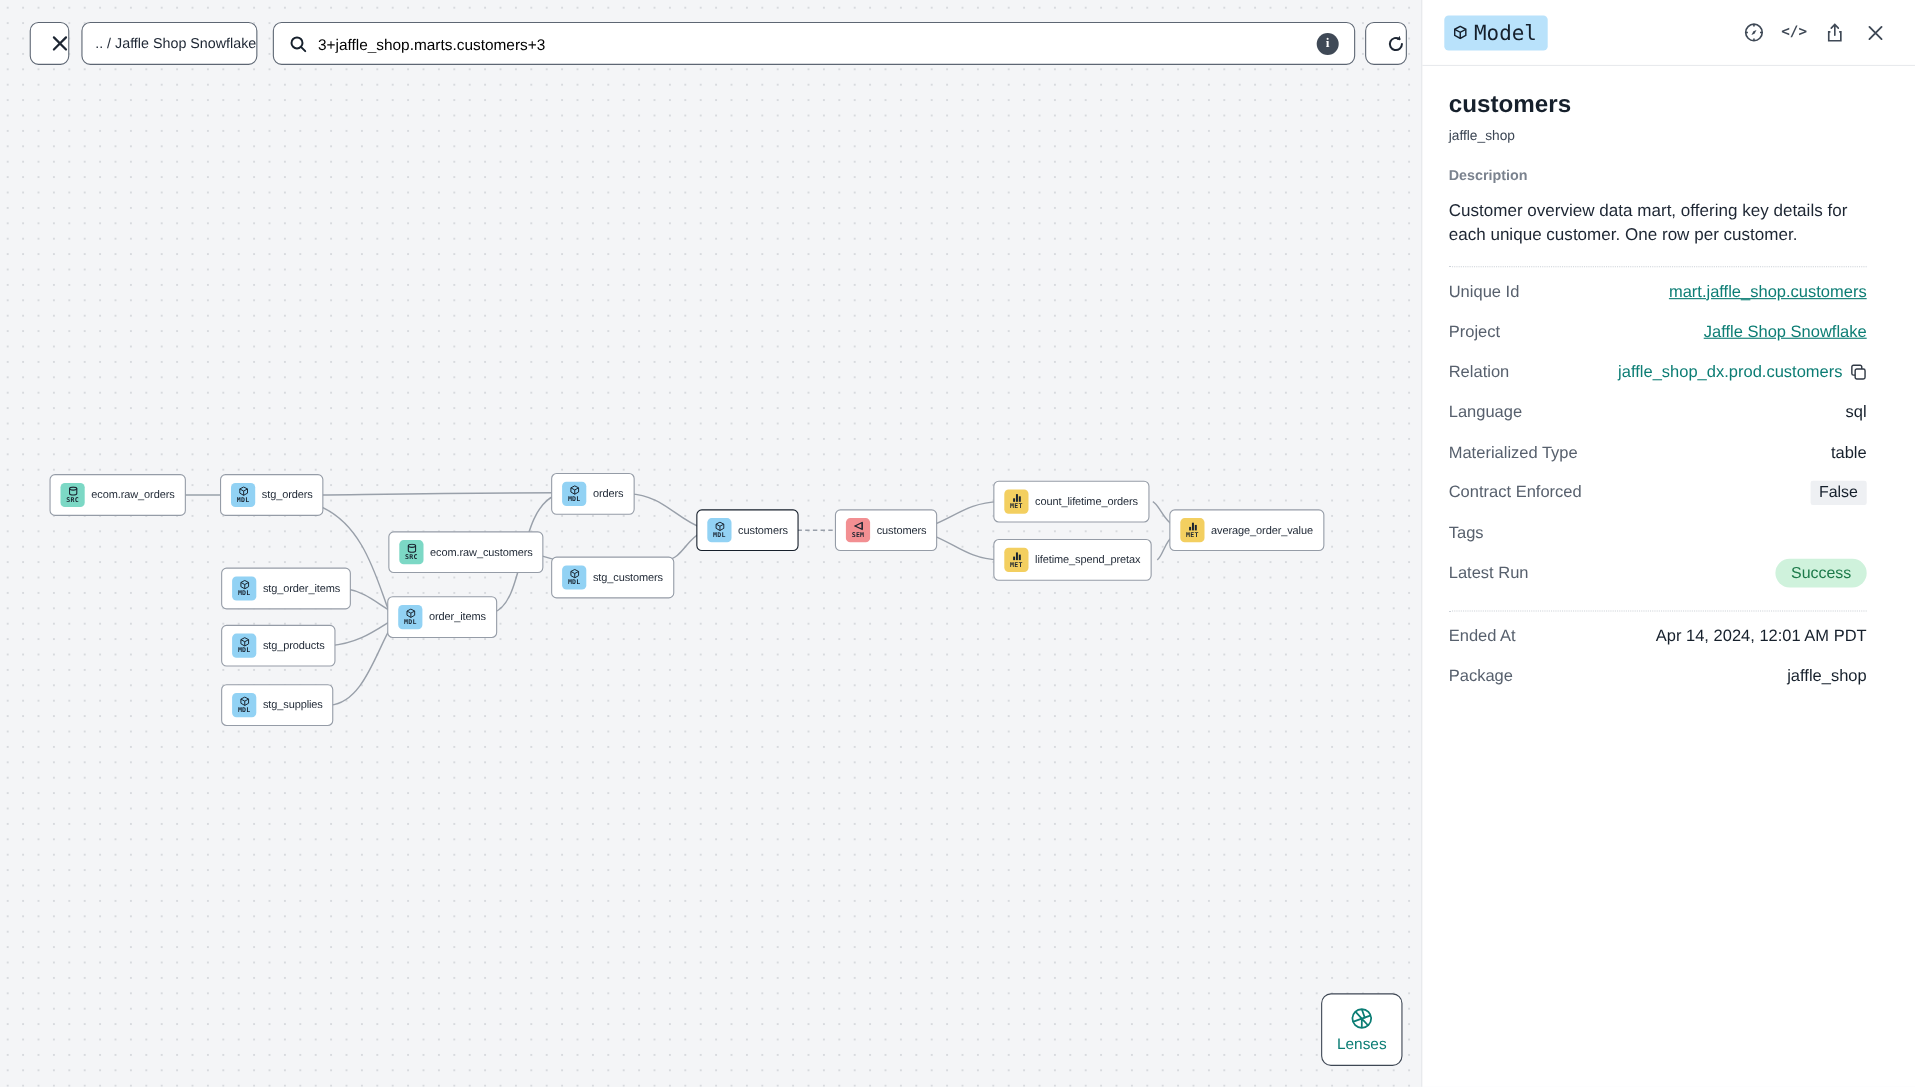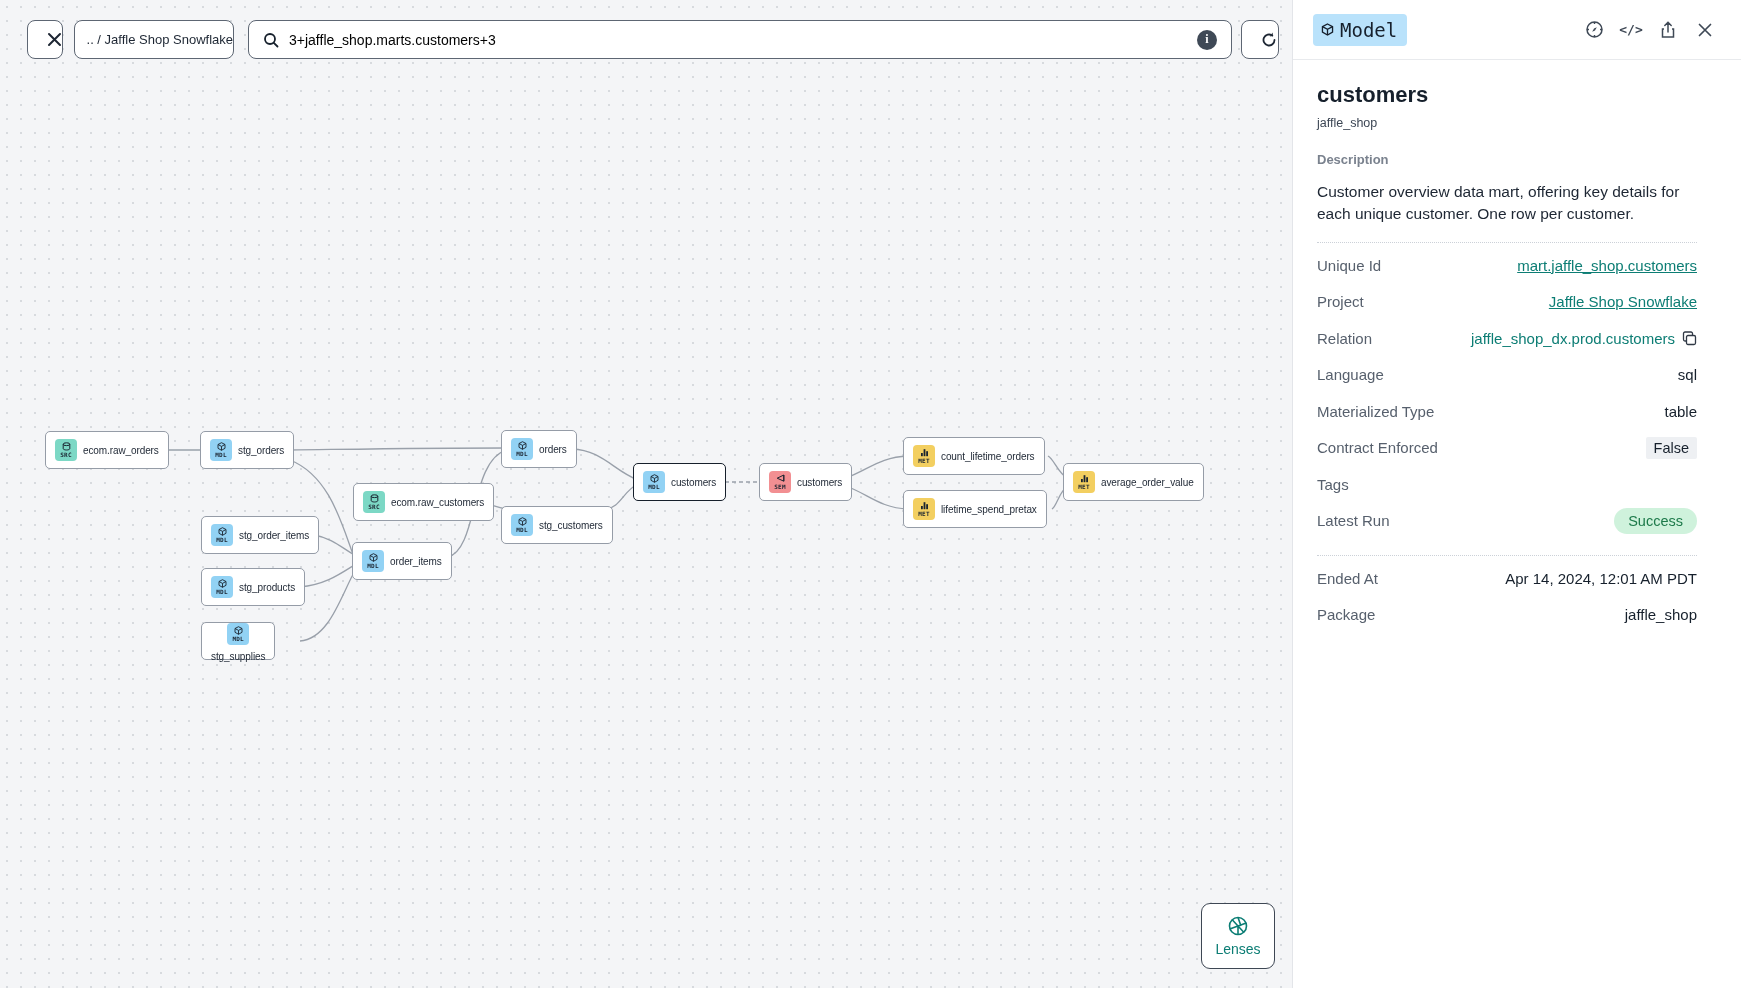--- a/index.html
+++ b/index.html
@@ -206,21 +206,21 @@
     <div class="node" style="left: 201px; top: 568px;">
       <span class="nbadge bg-MDL">
         <svg width="9" height="9" viewBox="0 0 9 9" fill="none" stroke="#1a2430" stroke-width="0.9">
           <path d="M4.5 .7 L8 2.5 V6.3 L4.5 8.3 L1 6.3 V2.5 Z"></path>
           <path d="M1 2.5 L4.5 4.4 L8 2.5 M4.5 4.4 V8.3"></path>
         </svg>
         <span class="kind">MDL</span>
       </span>
       <span class="nlabel">stg_products</span>
     </div>
-    <div class="node" style="left: 201px; top: 622px; flex-direction: column;">
+    <div class="node" style="left: 201px; top: 622px;">
       <span class="nbadge bg-MDL">
         <svg width="9" height="9" viewBox="0 0 9 9" fill="none" stroke="#1a2430" stroke-width="0.9">
           <path d="M4.5 .7 L8 2.5 V6.3 L4.5 8.3 L1 6.3 V2.5 Z"></path>
           <path d="M1 2.5 L4.5 4.4 L8 2.5 M4.5 4.4 V8.3"></path>
         </svg>
         <span class="kind">MDL</span>
       </span>
       <span class="nlabel">stg_supplies</span>
     </div>
     <div class="node" style="left: 501px; top: 430px;">

